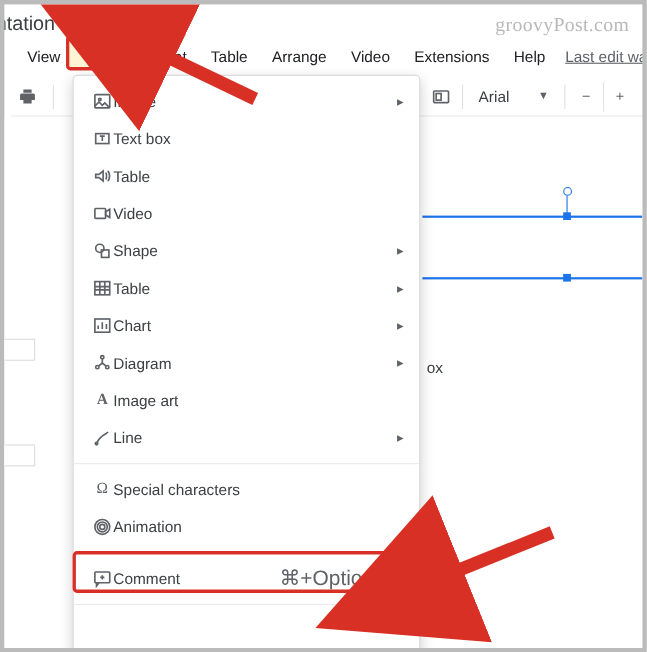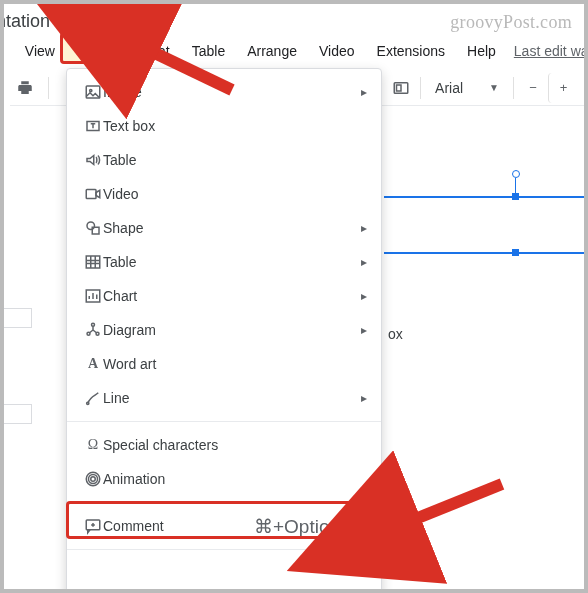--- a/index.html
+++ b/index.html
@@ -226,21 +226,21 @@
             <path d="M12 7v5M12 12l-5 4M12 12l5 4"></path>
           </svg>
         </span>
       <span class="lbl">Diagram</span>
       <span class="sub">▸</span>
     </div>
     <div class="row">
       <span class="icon">
           <span style="font-weight:bold;font-family:Georgia,serif;color:#5f6368;">A</span>
         </span>
-      <span class="lbl">Word art</span>
+      <span class="lbl">Image art</span>
     </div>
     <div class="row">
       <span class="icon">
           <svg width="18" height="18" viewBox="0 0 24 24" fill="none" stroke="#5f6368" stroke-width="2">
             <path d="M5 19c4-10 10-10 14-14"></path>
             <circle cx="5" cy="19" r="1.5"></circle>
           </svg>
         </span>
       <span class="lbl">Line</span>
       <span class="sub">▸</span>

